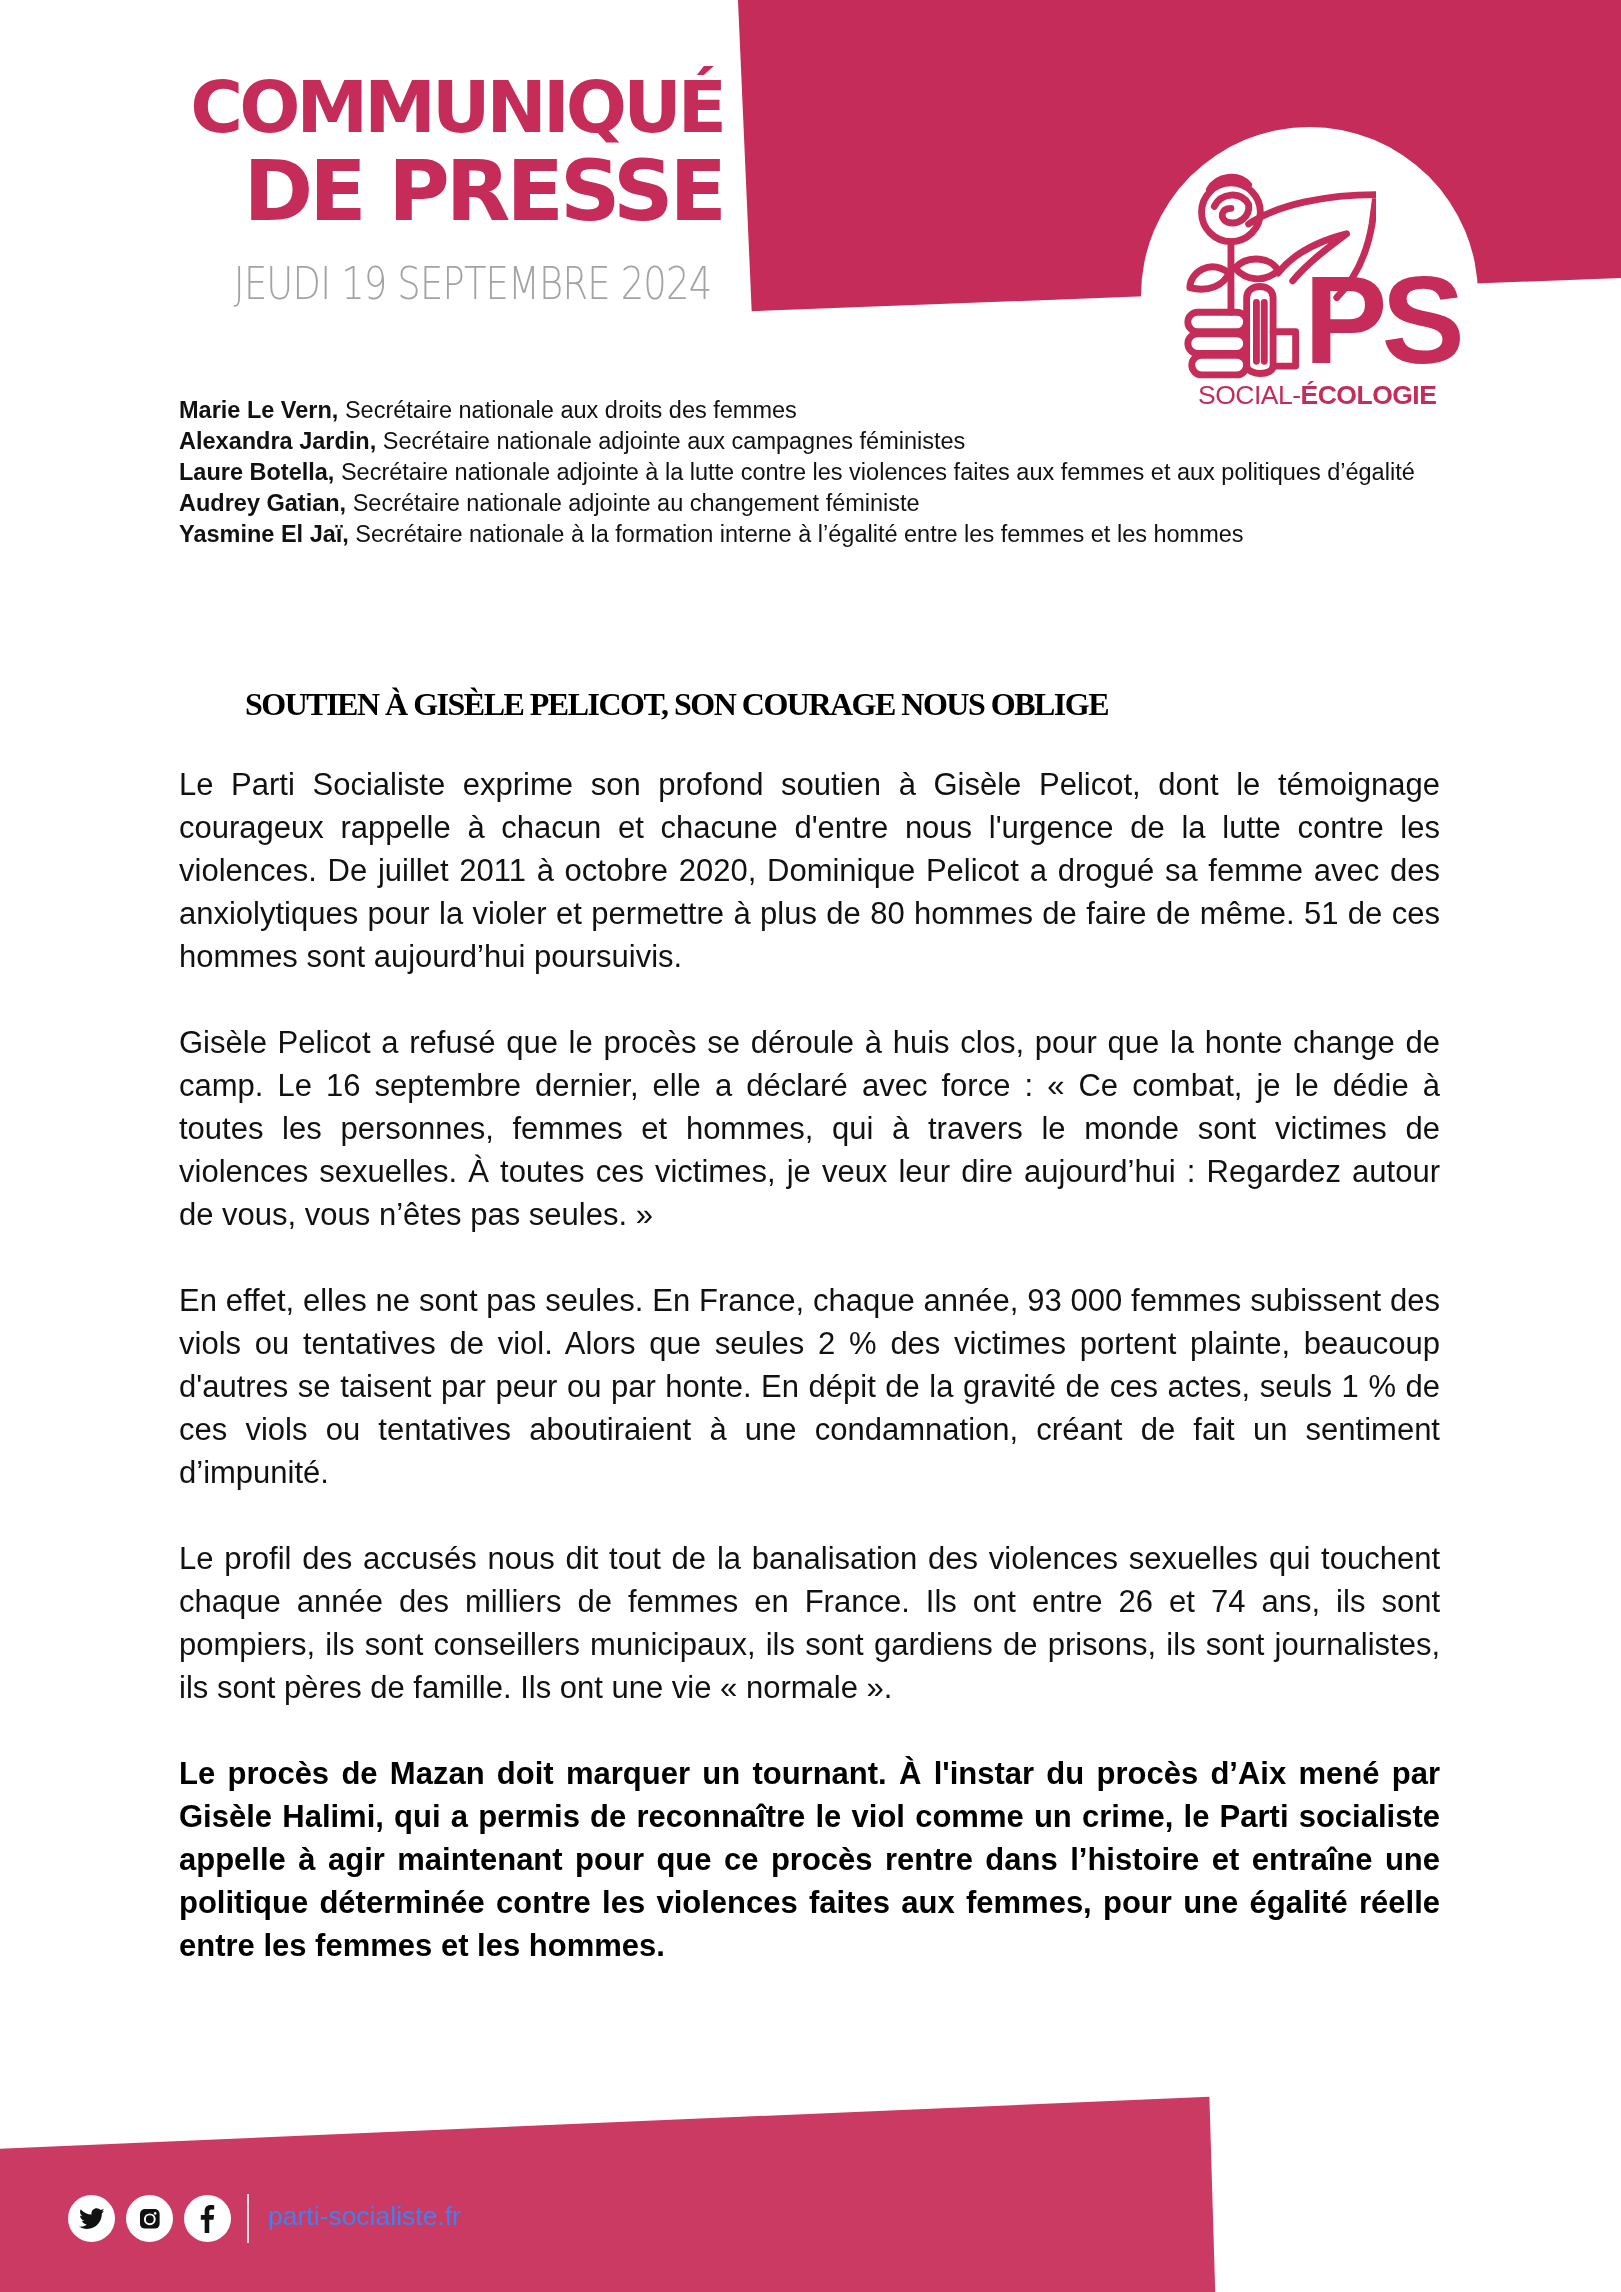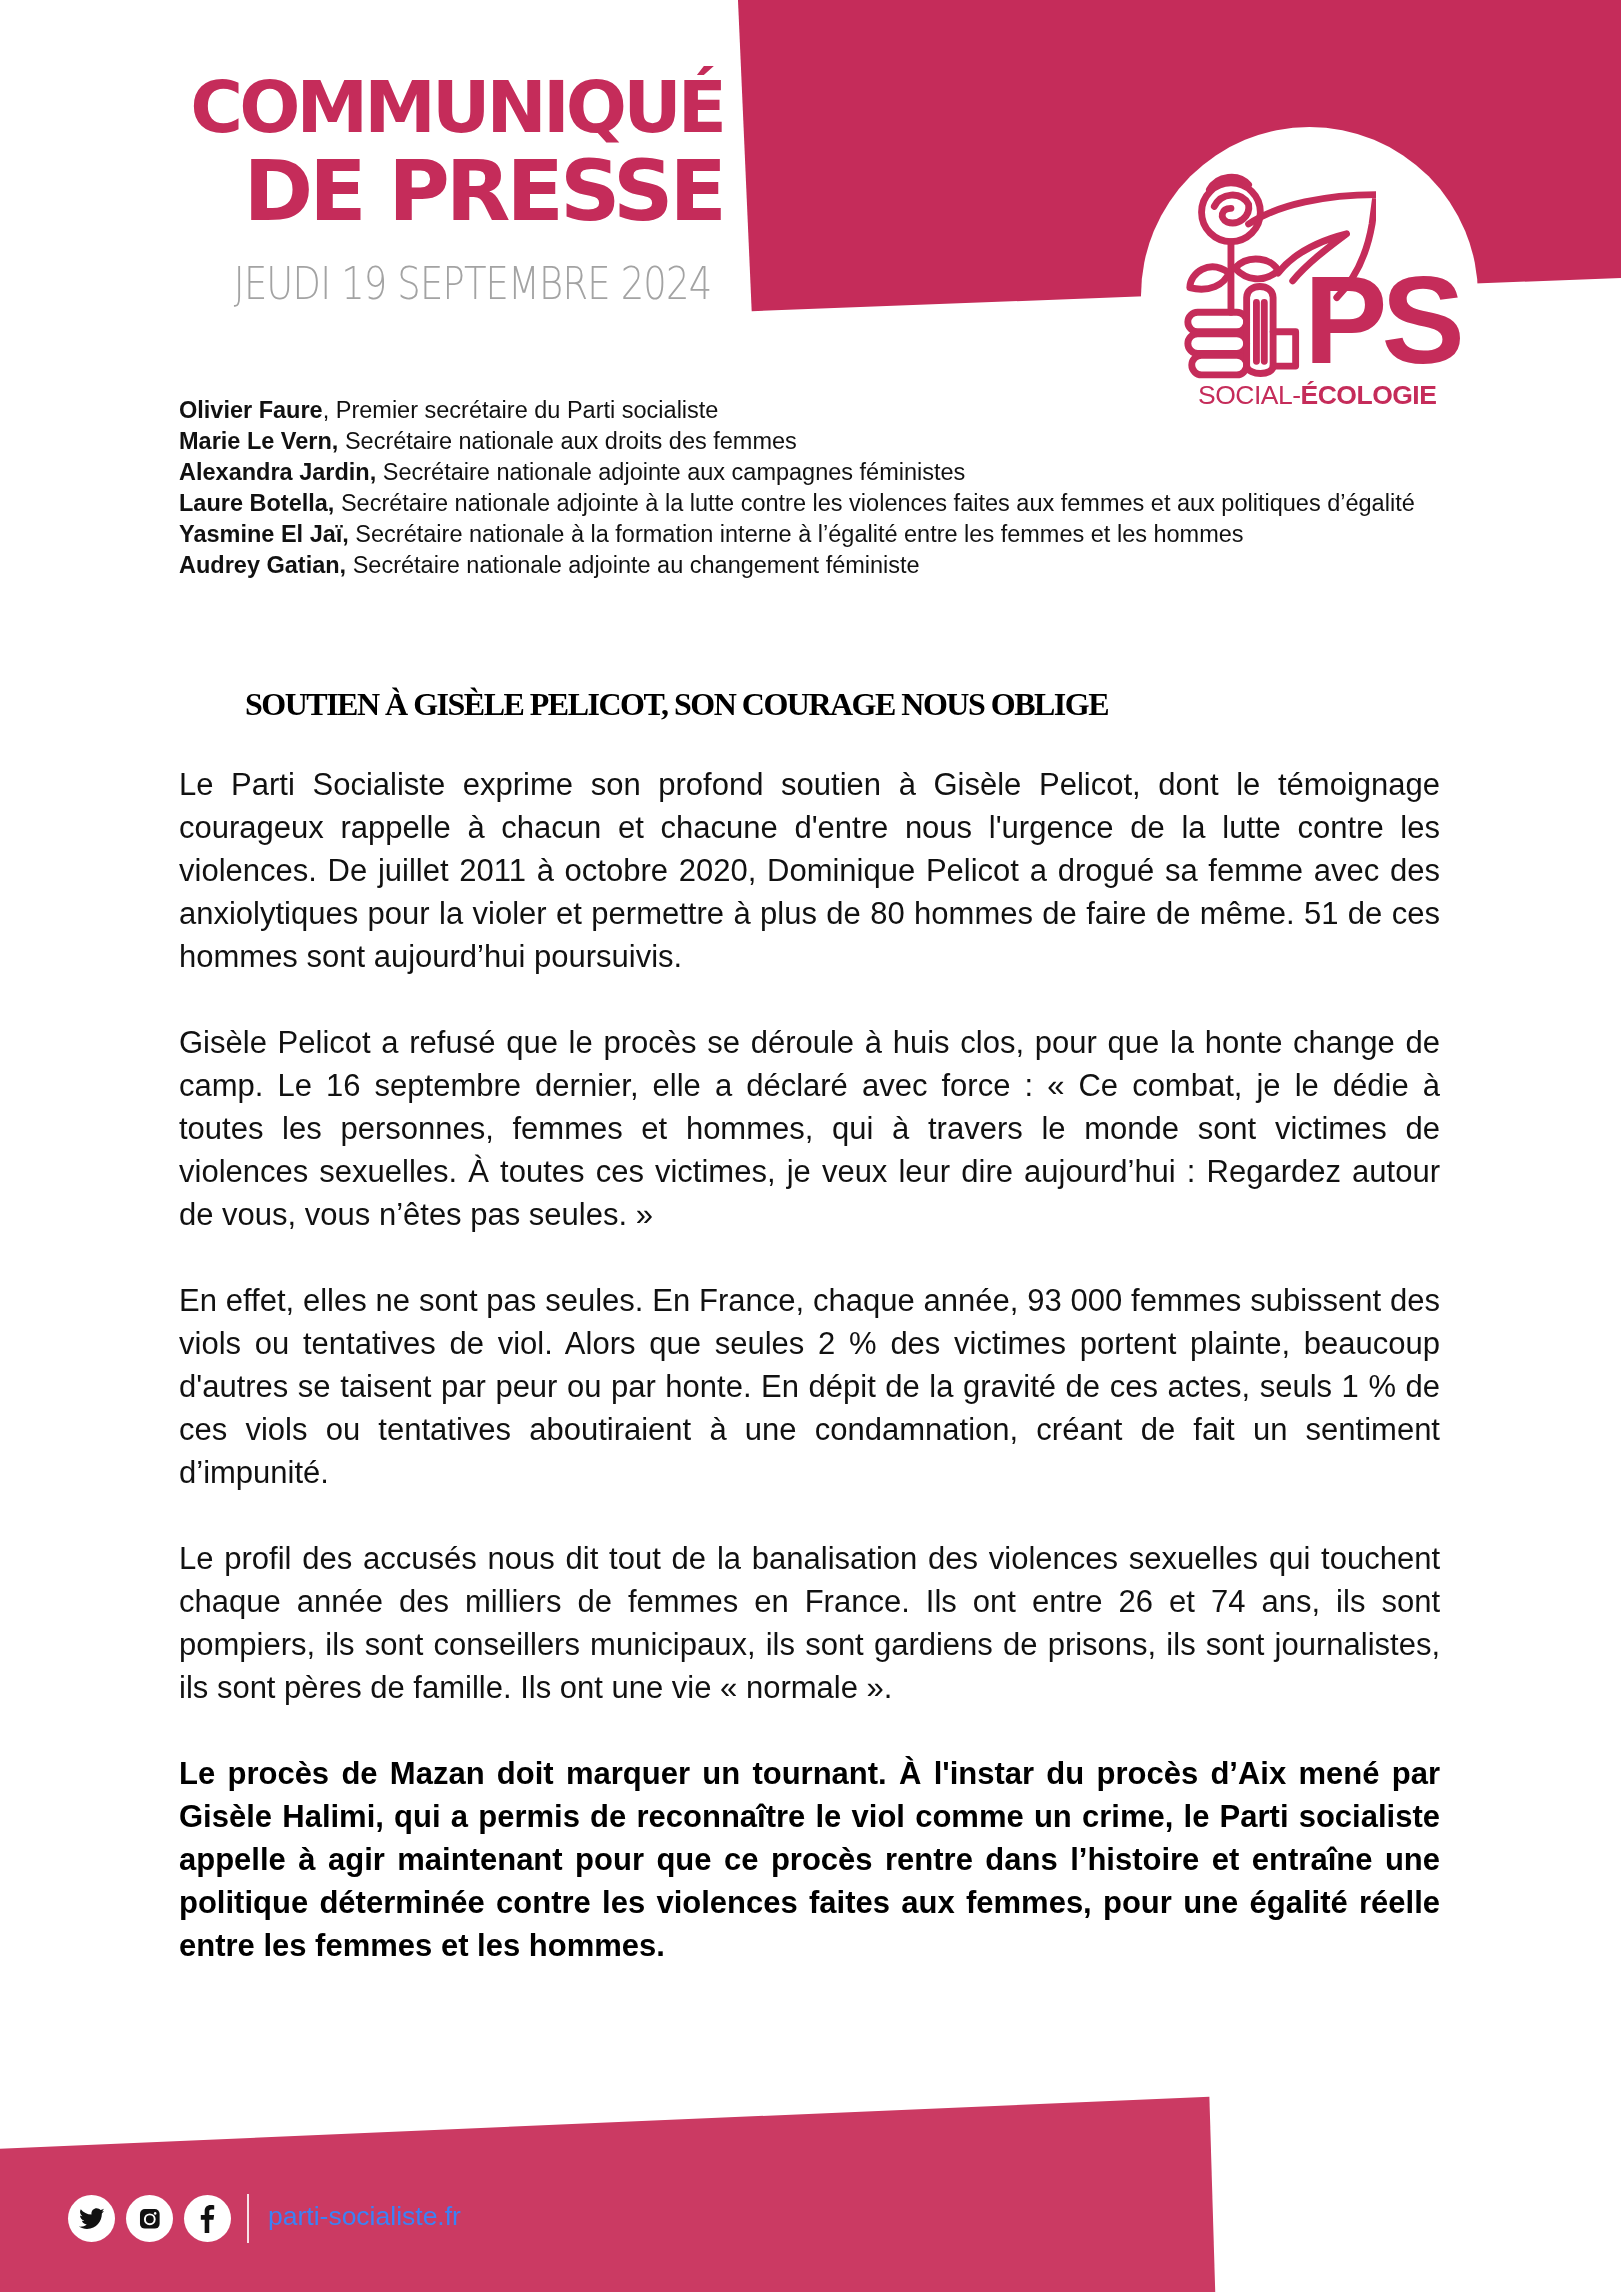--- a/index.html
+++ b/index.html
@@ -78,26 +78,25 @@
   <rect x="8" y="172" width="60" height="20" rx="10"></rect>
   <rect x="12" y="194" width="56" height="20" rx="10"></rect>
   <path d="M68 135 C68 120 95 120 95 135 L95 205 C95 215 70 215 68 205 Z"></path>
   <path d="M78 140 L78 200 M86 140 L86 200"></path>
   <path d="M95 170 L118 170 L118 205 L95 205"></path>
 </svg>
 <div class="logo-ps">PS</div>
 <div class="logo-tag"><span>SOCIAL-</span><b>ÉCOLOGIE</b></div>
 
 <div class="signatories">
-  <div class="sig"><b>Olivier Faure</b><span>, </span><span>Premier secrétaire du Parti socialiste</span></div>
   <div class="sig"><b>Marie Le Vern,</b><span> </span><span>Secrétaire nationale aux droits des femmes</span></div>
   <div class="sig"><b>Alexandra Jardin,</b><span> </span><span>Secrétaire nationale adjointe aux campagnes féministes</span></div>
   <div class="sig"><b>Laure Botella,</b><span> </span><span>Secrétaire nationale adjointe à la lutte contre les violences faites aux femmes et aux politiques d’égalité</span></div>
+  <div class="sig"><b>Audrey Gatian,</b><span> </span><span>Secrétaire nationale adjointe au changement féministe</span></div>
   <div class="sig"><b>Yasmine El Jaï,</b><span> </span><span>Secrétaire nationale à la formation interne à l’égalité entre les femmes et les hommes</span></div>
-  <div class="sig"><b>Audrey Gatian,</b><span> </span><span>Secrétaire nationale adjointe au changement féministe</span></div>
 </div>
 
 <div class="headline">SOUTIEN À GISÈLE PELICOT, SON COURAGE NOUS OBLIGE</div>
 
 <div class="body">
   <p>Le Parti Socialiste exprime son profond soutien à Gisèle Pelicot, dont le témoignage courageux rappelle à chacun et chacune d'entre nous l'urgence de la lutte contre les violences. De juillet 2011 à octobre 2020, Dominique Pelicot a drogué sa femme avec des anxiolytiques pour la violer et permettre à plus de 80 hommes de faire de même. 51 de ces hommes sont aujourd’hui poursuivis.</p>
   <p>Gisèle Pelicot a refusé que le procès se déroule à huis clos, pour que la honte change de camp. Le 16 septembre dernier, elle a déclaré avec force : « Ce combat, je le dédie à toutes les personnes, femmes et hommes, qui à travers le monde sont victimes de violences sexuelles. À toutes ces victimes, je veux leur dire aujourd’hui : Regardez autour de vous, vous n’êtes pas seules. »</p>
   <p>En effet, elles ne sont pas seules. En France, chaque année, 93 000 femmes subissent des viols ou tentatives de viol. Alors que seules 2 % des victimes portent plainte, beaucoup d'autres se taisent par peur ou par honte. En dépit de la gravité de ces actes, seuls 1 % de ces viols ou tentatives aboutiraient à une condamnation, créant de fait un sentiment d’impunité.</p>
   <p>Le profil des accusés nous dit tout de la banalisation des violences sexuelles qui touchent chaque année des milliers de femmes en France. Ils ont entre 26 et 74 ans, ils sont pompiers, ils sont conseillers municipaux, ils sont gardiens de prisons, ils sont journalistes, ils sont pères de famille. Ils ont une vie « normale ».</p>
   <p class="strong">Le procès de Mazan doit marquer un tournant. À l'instar du procès d’Aix mené par Gisèle Halimi, qui a permis de reconnaître le viol comme un crime, le Parti socialiste appelle à agir maintenant pour que ce procès rentre dans l’histoire et entraîne une politique déterminée contre les violences faites aux femmes, pour une égalité réelle entre les femmes et les hommes.</p>

